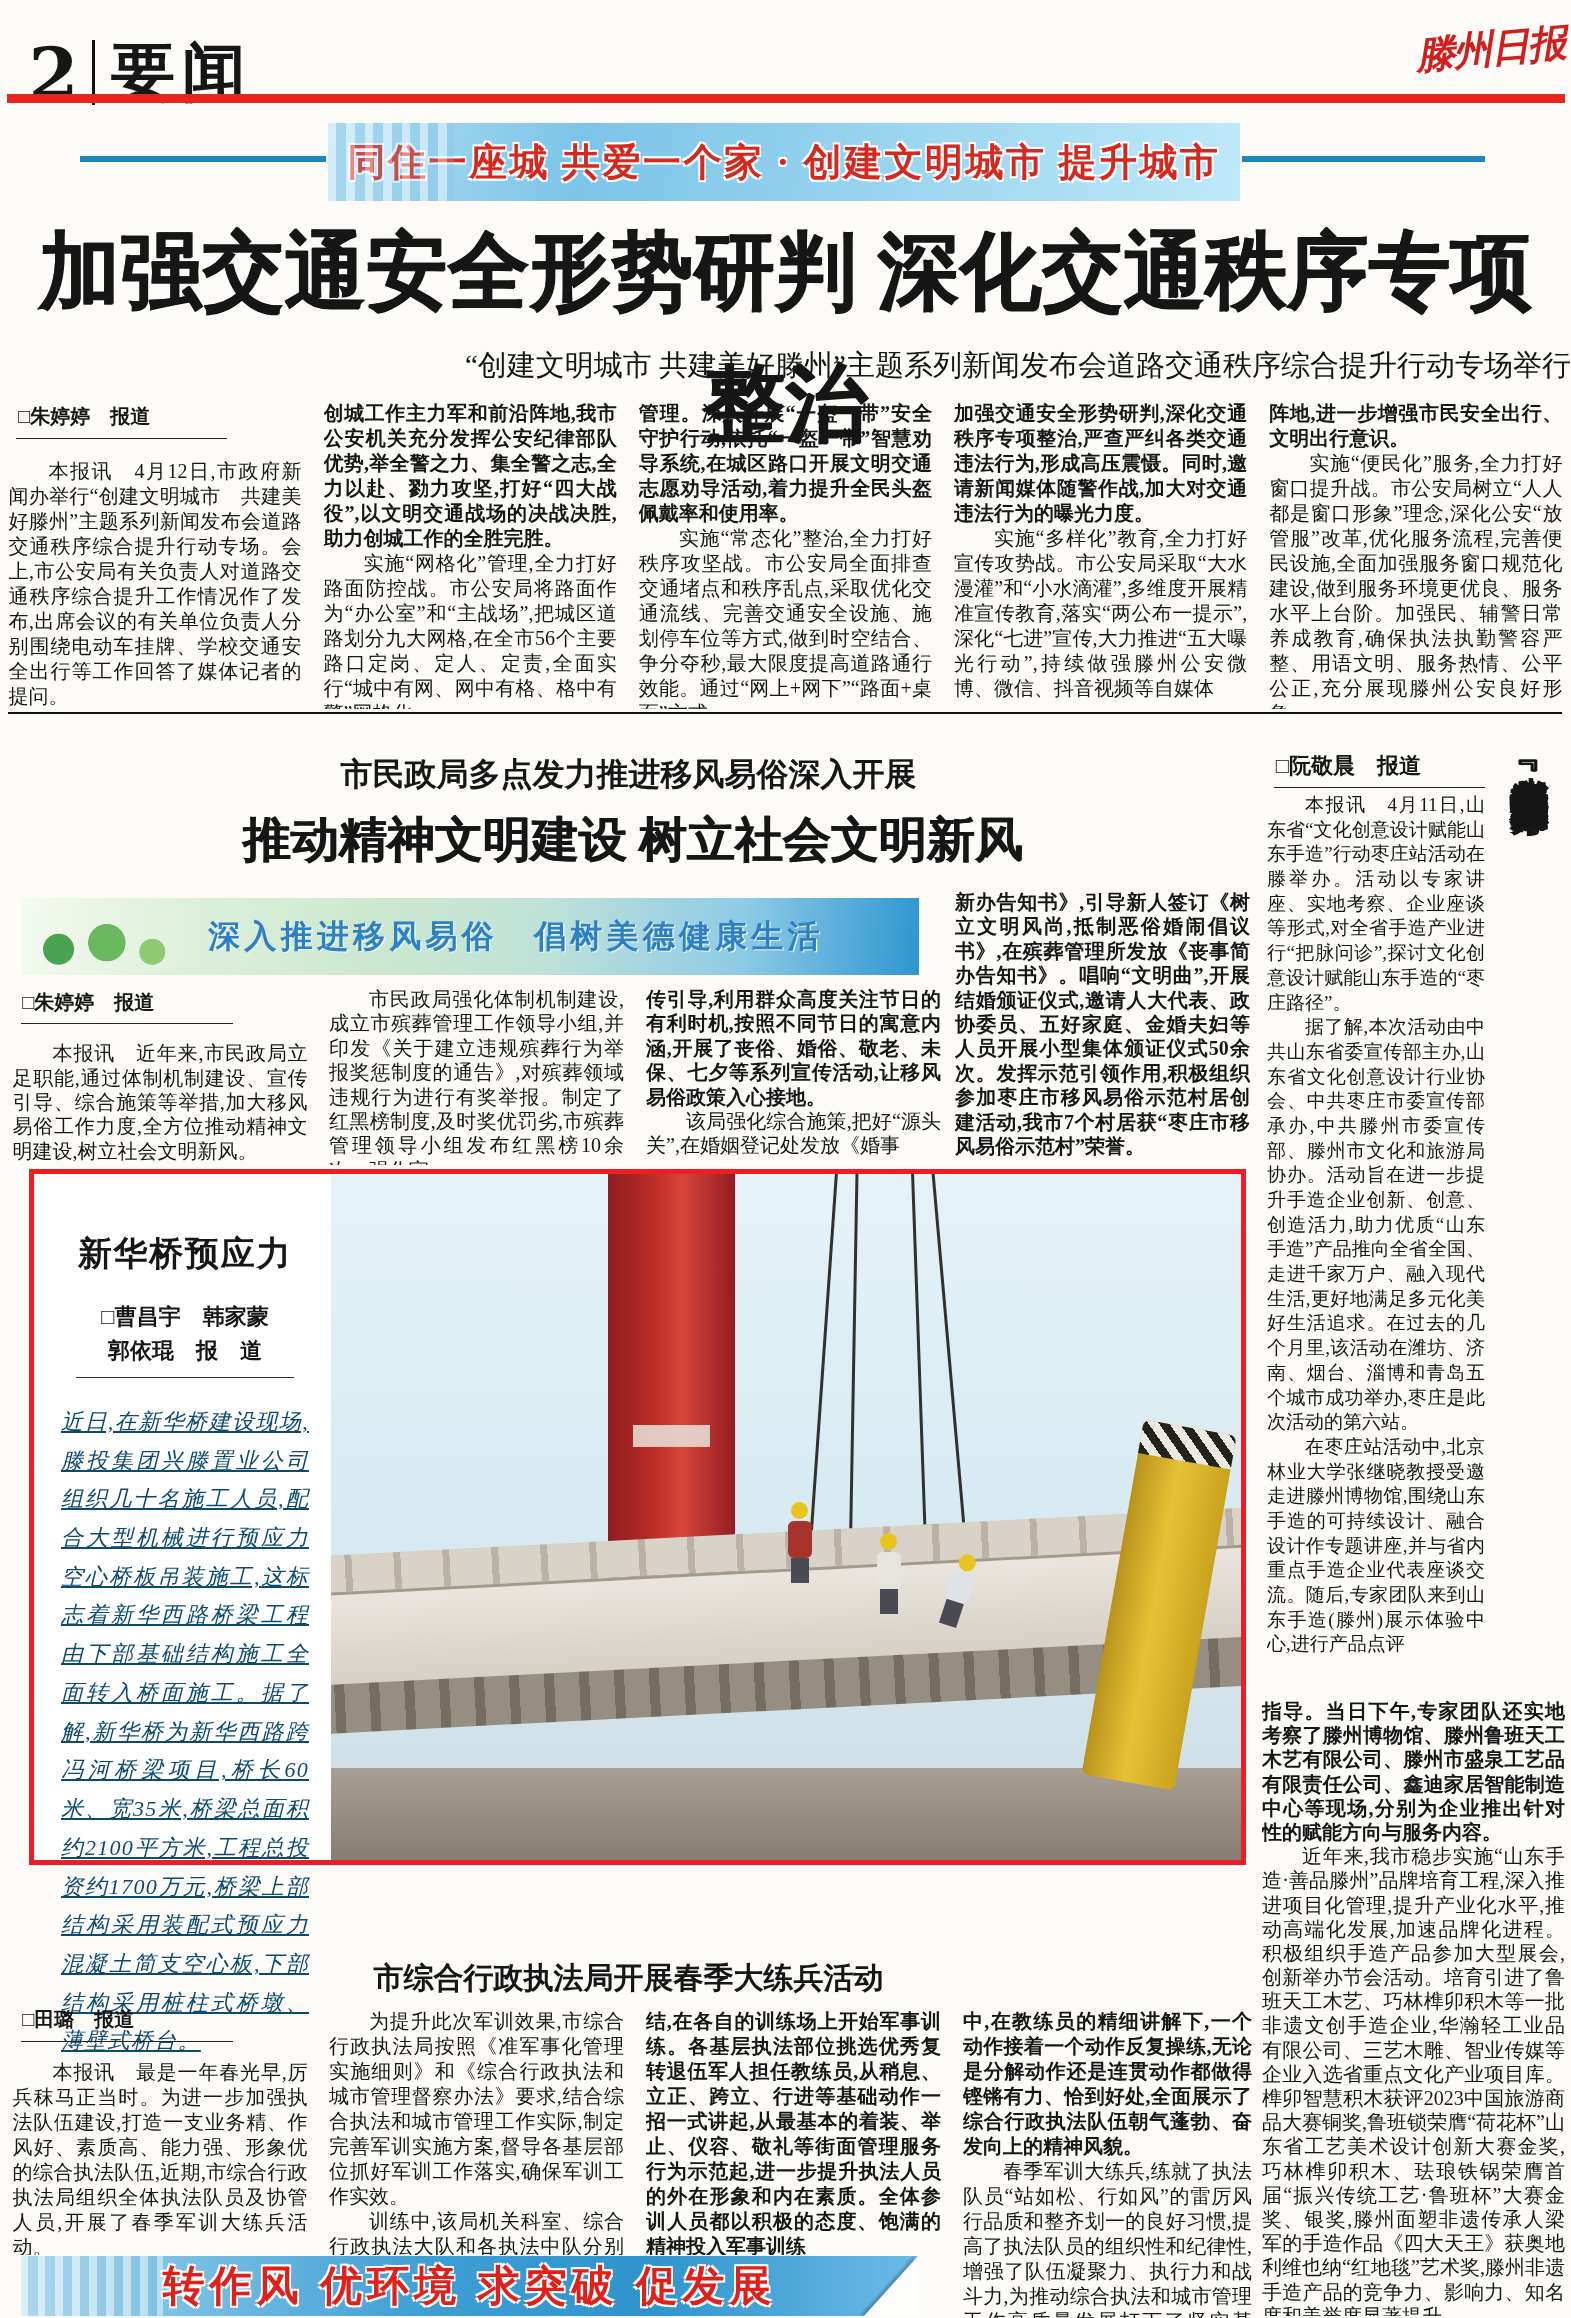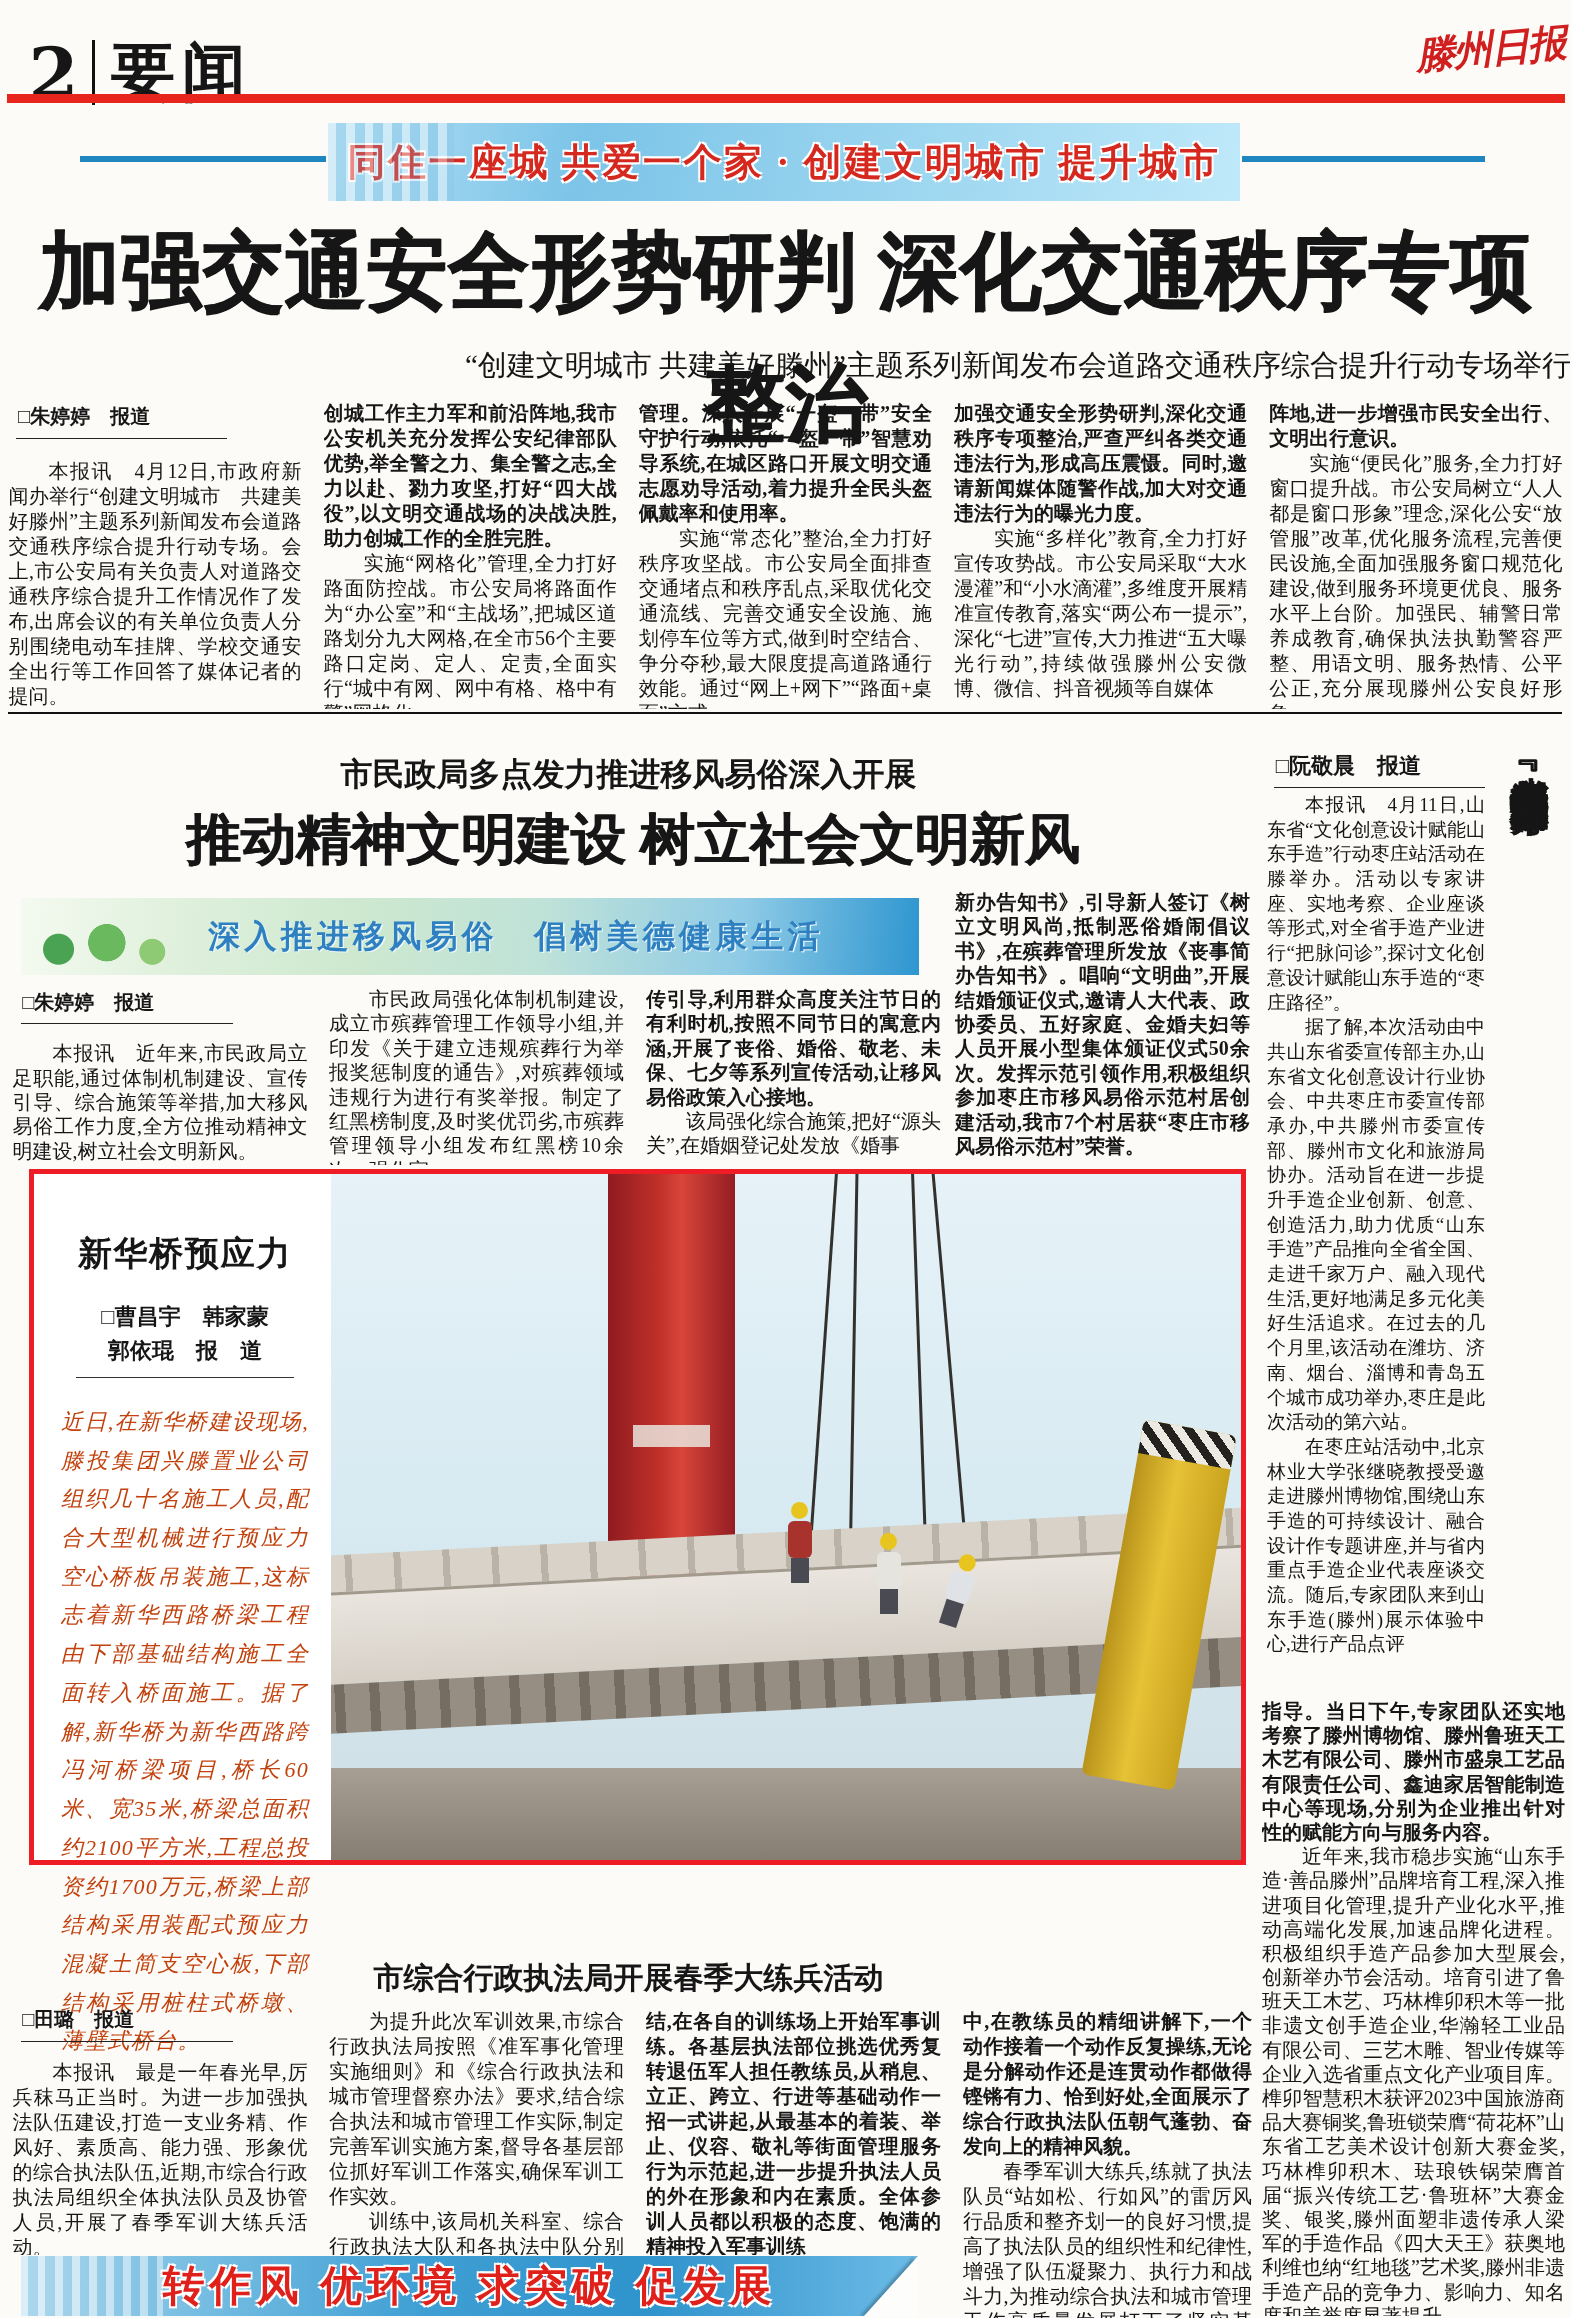--- a/index.html
+++ b/index.html
@@ -43,21 +43,21 @@
   .coltext p.cont { text-indent:0;font-weight:bold; }
   .byline { font-size:20px; font-weight:bold; padding:3.4px 0 8.4px 1.7px; border-bottom:1.7px solid #222;
             width:72%; margin-bottom:20px;margin-left:8px; }
   .a1row { left:8.4px; top:401px; width:1554px; height:308px; display:flex; gap:22px; }
   .a1row .col { flex:1; }
   .rule2 { left:8.4px; top:712px; width:1554px; height:1.7px; background:#111; }
 
   
   .kicker { left:0; top:754px; width:1257px; height:40px; line-height:40px; text-align:center; font-size:32px; font-weight:600; }
   .h2 { left:0; top:794px; width:1257px; height:92px; line-height:92px; text-align:center;
-        font-size:55px; font-weight:900; text-shadow:1px 0 0 currentColor;padding-left:8px; }
+        font-size:48px; font-weight:900; text-shadow:1px 0 0 currentColor;padding-left:8px; }
   .greenbanner { left:21px; top:898px; width:898px; height:77px; overflow:hidden;
         background:linear-gradient(95deg,#f4faf0 0%,#dff0dc 18%,#cde8cf 38%,#bfe2d8 58%,#8fcbe6 80%,#2e96d0 100%);
         text-align:center; line-height:77px; font-size:32px; font-weight:900; color:#2f80c0; letter-spacing:4.2px; padding-left:92px;
         text-shadow:1.3px 1.3px 0 #eaf7ff; }
   .greenbanner::before { content:""; position:absolute; left:11.7px; bottom:5px; width:142px; height:65px;
         background:radial-gradient(circle at 18% 68%, #4aa353 0 15px, transparent 16px),
                    radial-gradient(circle at 52% 58%, #6ab95e 0 18.4px, transparent 19px),
                    radial-gradient(circle at 84% 72%, #8ec973 0 12.6px, transparent 13.4px); }
   .s2c1 { left:12.6px;  top:987px; width:295px; height:178px; }
   .s2c2 { left:329px; top:987px; width:295px; height:178px; }
@@ -74,21 +74,21 @@
            text-shadow:0.8px 0 0 currentColor; }
   .r-part2 { left:1262px; top:1699px; width:303px; height:617px; font-size:20px; line-height:1.21; }
 
   
   .photo-frame { left:29px; top:1169px; width:1217px; height:696px; border:5px solid #ee1c25; background:#fff; display:flex; }
   .photo-caption { width:297px; padding:55px 22px 0 27px; }
   .cap-title { text-align:center; font-size:34px; font-weight:900; line-height:1.45; letter-spacing:1.7px; }
   .cap-byline { margin:22px auto 0; width:88%; text-align:center; font-size:22px; font-weight:bold; line-height:1.55;
                 padding-bottom:8.4px; border-bottom:1.7px solid #333; }
   .cap-body { margin-top:25px; font-size:22px; line-height:1.76; letter-spacing:1.3px; font-style:italic;
-              color:#c2410c; text-align:justify; }
+              color:#0c4a6e; text-align:justify;text-decoration:underline; }
   .photo-img { position:relative; flex:1; overflow:hidden;
                background:linear-gradient(#e6f2f8 0%, #d6e9f1 55%, #cfdde4 100%); }
   .deck { position:absolute; left:-25px; top:394px; width:989px; height:92px; transform:rotate(-3deg);
           background:linear-gradient(#eae6df,#d6d0c7); }
   .deck::before { content:""; position:absolute; left:0; right:0; top:-37px; height:37px; border-bottom:3.4px solid #a39a8e;
           background:repeating-linear-gradient(90deg,#d8d2c8 0 42px,#bab2a6 42px 49px); }
   .deck::after { content:""; position:absolute; left:0; right:0; bottom:-49px; height:49px;
           background:repeating-linear-gradient(90deg,#978e83 0 25px,#756c62 25px 35px); }
   .ground { position:absolute; left:0; bottom:0; width:100%; height:92px; background:linear-gradient(#a89f94,#867d73); }
   .crane-red { position:absolute; left:277px; top:0; width:127px; height:436px; border-radius:0 0 8.4px 8.4px;

